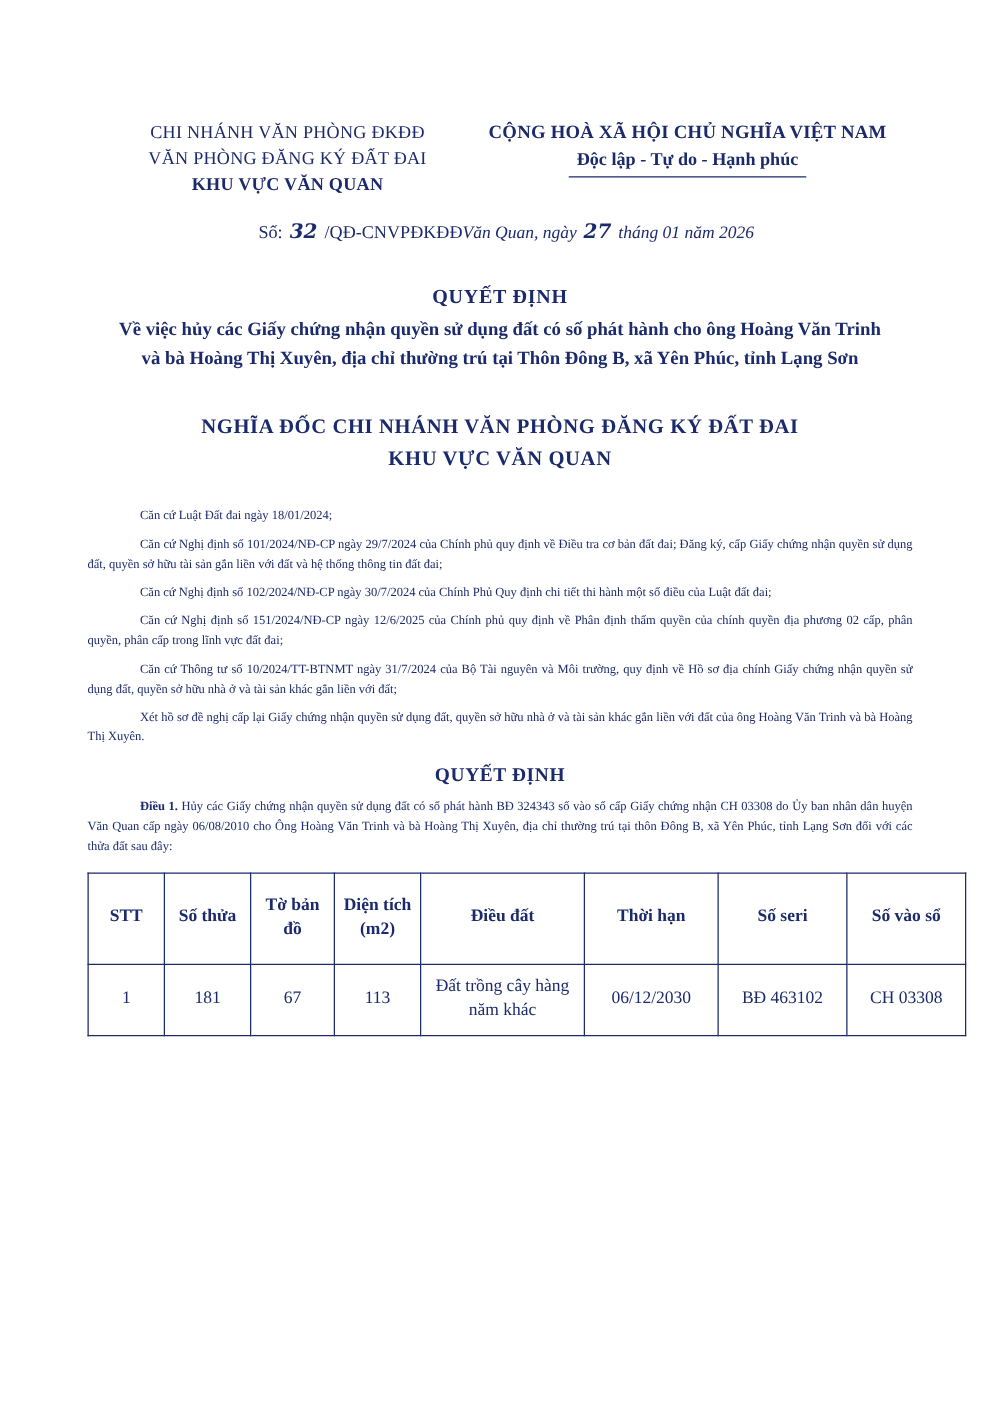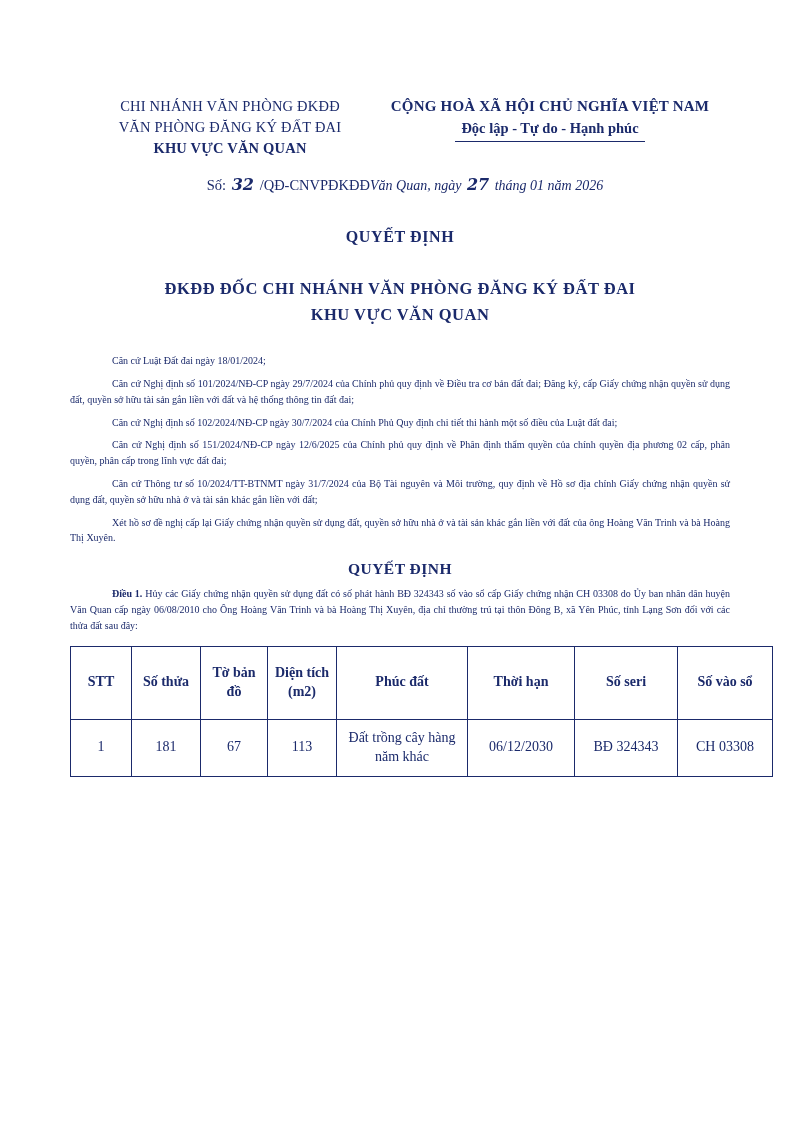--- a/index.html
+++ b/index.html
@@ -194,23 +194,24 @@
       <span>/QĐ-CNVPĐKĐĐ</span>
     </div>
     <div class="numrow-right">
       <span>Văn Quan, ngày</span>
       <span class="handwritten">27</span>
       <span>tháng 01 năm 2026</span>
     </div>
   </div>
 
   <div class="doc-title">QUYẾT ĐỊNH</div>
+  <div class="doc-subtitle">Về việc hủy các Giấy chứng nhận quyền sử dụng đất có số phát hành cho ông Hoàng Văn Trinh và bà Hoàng Thị Xuyên, địa chỉ thường trú tại Thôn Đông B, xã Yên Phúc, tỉnh Lạng Sơn</div>
 
   <div class="authority">
-    <div>ĐKĐĐ ĐỐC CHI NHÁNH VĂN PHÒNG ĐĂNG KÝ ĐẤT ĐAI</div>
+    <div>NGHĨA ĐỐC CHI NHÁNH VĂN PHÒNG ĐĂNG KÝ ĐẤT ĐAI</div>
     <div>KHU VỰC VĂN QUAN</div>
   </div>
 
   <div class="body-block">
     <p class="para">Căn cứ Luật Đất đai ngày 18/01/2024;</p>
     <p class="para">Căn cứ Nghị định số 101/2024/NĐ-CP ngày 29/7/2024 của Chính phủ quy định về Điều tra cơ bản đất đai; Đăng ký, cấp Giấy chứng nhận quyền sử dụng đất, quyền sở hữu tài sản gắn liền với đất và hệ thống thông tin đất đai;</p>
     <p class="para">Căn cứ Nghị định số 102/2024/NĐ-CP ngày 30/7/2024 của Chính Phủ Quy định chi tiết thi hành một số điều của Luật đất đai;</p>
     <p class="para">Căn cứ Nghị định số 151/2024/NĐ-CP ngày 12/6/2025 của Chính phủ quy định về Phân định thẩm quyền của chính quyền địa phương 02 cấp, phân quyền, phân cấp trong lĩnh vực đất đai;</p>
     <p class="para">Căn cứ Thông tư  số 10/2024/TT-BTNMT ngày 31/7/2024 của Bộ Tài nguyên và Môi trường, quy định về Hồ sơ địa chính Giấy chứng nhận quyền sử dụng đất, quyền sở hữu nhà ở và tài sản khác gắn liền với đất;</p>
     <p class="para">Xét hồ sơ đề nghị cấp lại Giấy chứng nhận quyền sử dụng đất, quyền sở hữu nhà ở và tài sản khác gắn liền với đất của ông Hoàng Văn Trinh và bà Hoàng Thị Xuyên.</p>
@@ -222,33 +223,33 @@
     </p>
   </div>
 
   <table class="land-table">
     <thead>
       <tr>
         <th class="col-stt">STT</th>
         <th class="col-so-thua">Số thửa</th>
         <th class="col-to-ban-do">Tờ bản đồ</th>
         <th class="col-dien-tich">Diện tích (m2)</th>
-        <th class="col-loai-dat">Phúc đất</th>
+        <th class="col-loai-dat">Điều đất</th>
         <th class="col-thoi-han">Thời hạn</th>
         <th class="col-so-seri">Số seri</th>
         <th class="col-so-vao-so">Số vào sổ</th>
       </tr>
     </thead>
     <tbody>
       <tr>
         <td>1</td>
         <td>181</td>
         <td>67</td>
         <td>113</td>
         <td>Đất trồng cây hàng năm khác</td>
         <td>06/12/2030</td>
-        <td>BĐ 324343</td>
+        <td>BĐ 463102</td>
         <td>CH 03308</td>
       </tr>
     </tbody>
   </table>
 
 </div>
 
 </body></html>

